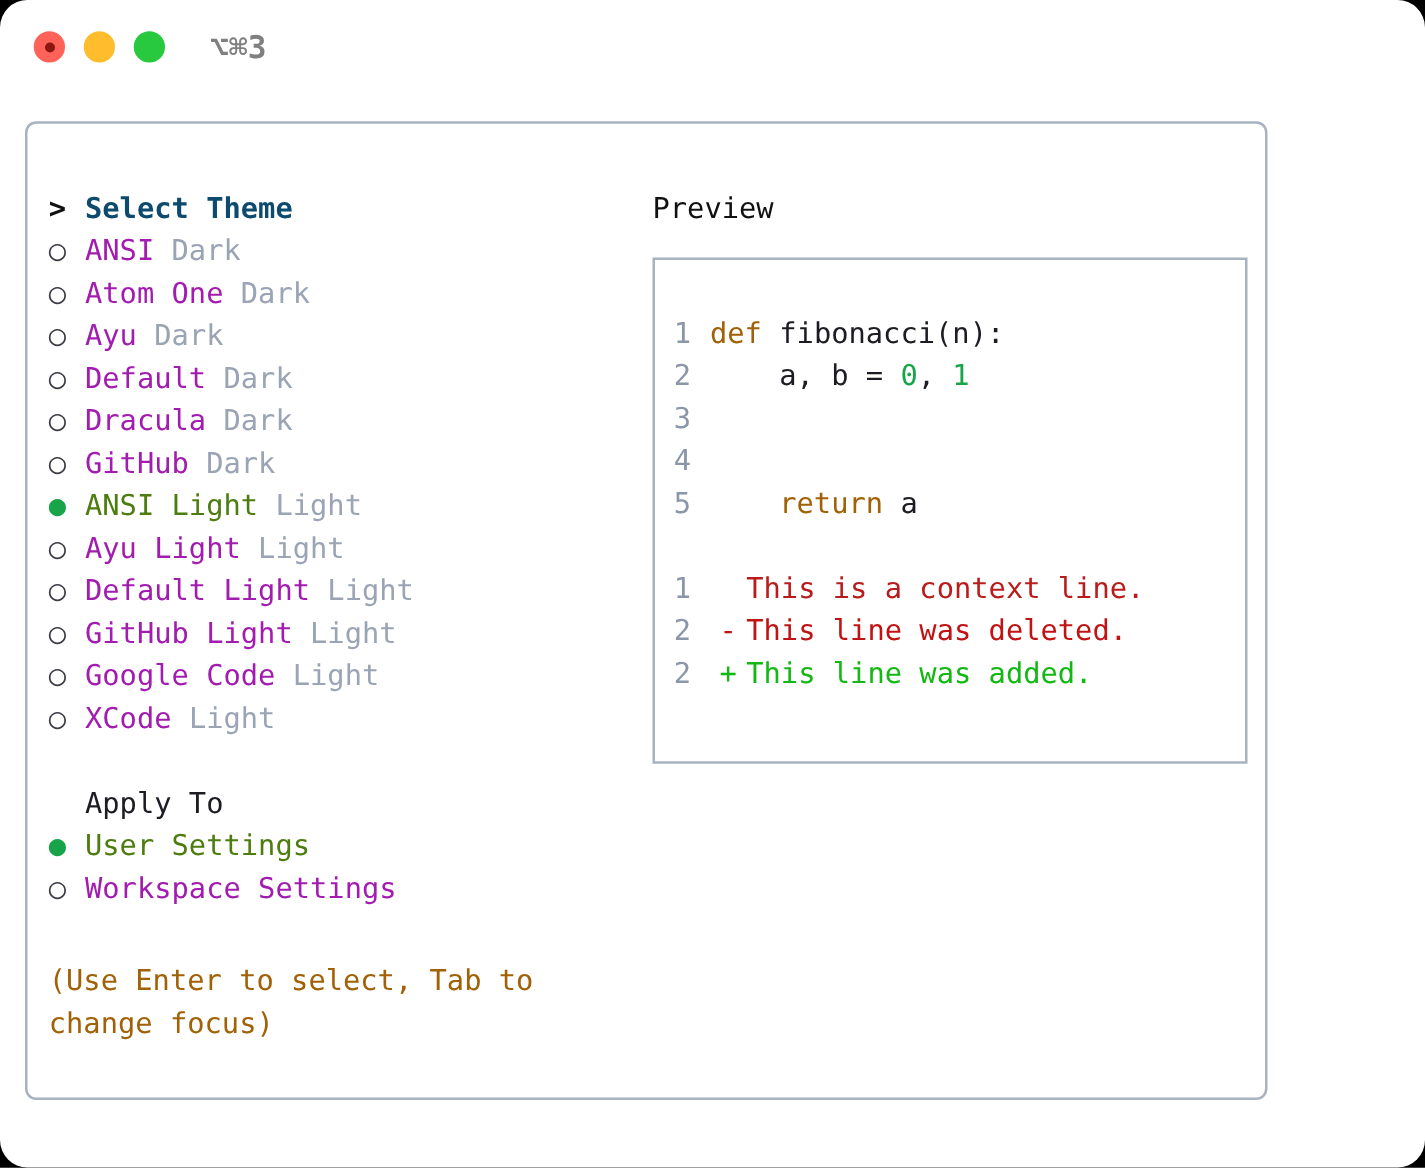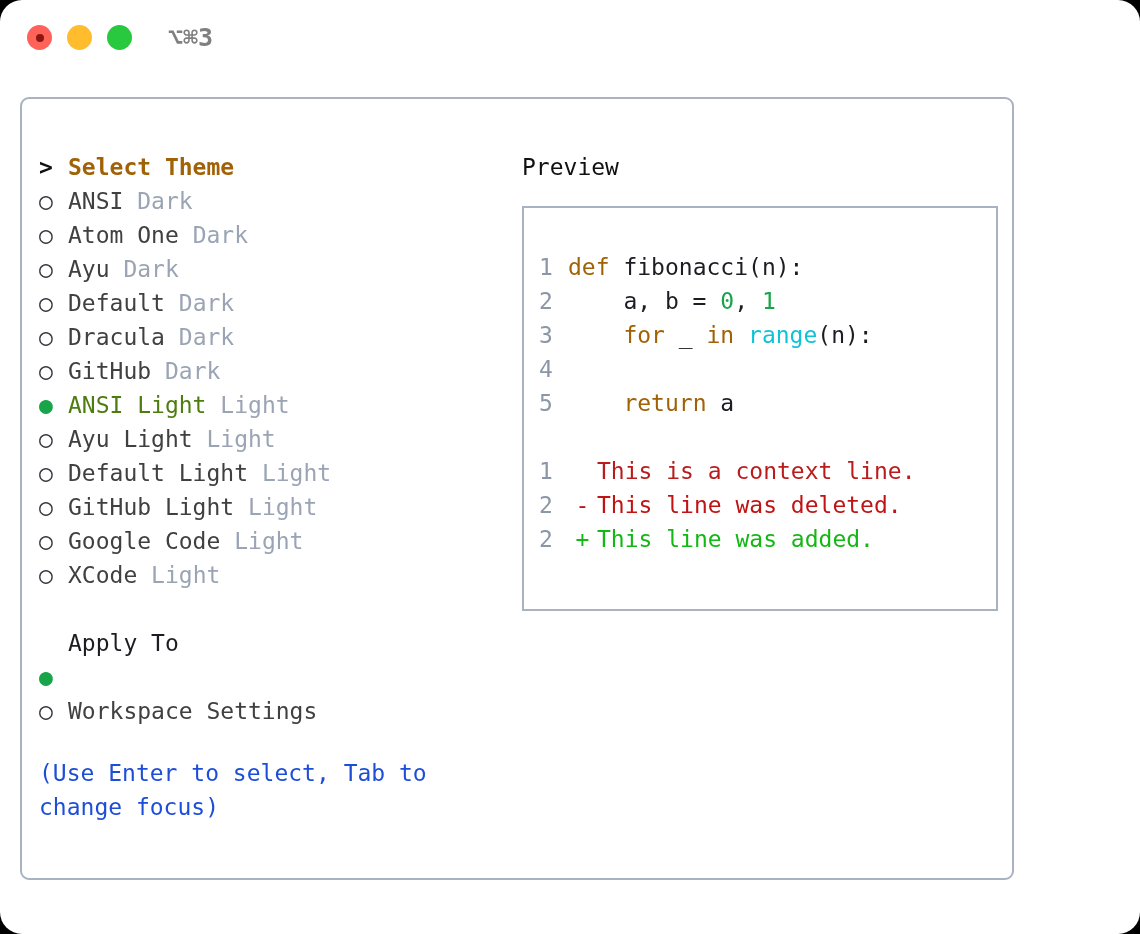--- a/index.html
+++ b/index.html
@@ -102,40 +102,40 @@
   .gutter {
     display: inline-block;
     width: 29px;
     flex: 0 0 29px;
     color: #3b3b45;
     font-size: 23px;
   }
   .gutter.marker-sel { color: #18a54a; }
   .header-row .gutter { color: #111111; font-weight: bold; }
 
-  .label      { color: #404040; }
+  .label      { color: #a21caf; }
   .label-sel  { color: #4d7c0f; }
   .suffix     { color: #9aa4b4; }
-  .header-row .label { font-weight: bold; color: #a16207; }
+  .header-row .label { font-weight: bold; color: #0c4a6e; }
 
   .section-head {
     display: flex;
     height: 34px;
     font-size: 23px;
     line-height: 34px;
     white-space: pre;
     color: #1c1c22;
   }
   .spacer-row { height: 34px; }
 
   .hint {
-    margin-top: 28px;
-    font-size: 23px;
-    line-height: 34px;
-    color: #1d4ed8;
+    margin-top: 40px;
+    font-size: 23px;
+    line-height: 34px;
+    color: #a16207;
     width: 400px;
     white-space: normal;
   }
 
   
   .right-col {
     position: absolute;
     left: 480px;
     top: 51px;
     width: 500px;
@@ -260,21 +260,21 @@
         <span class="gutter">○</span><span class="label">XCode</span><span class="suffix"> <span>Light</span></span>
       </div>
 
       <div class="spacer-row"></div>
 
       <div class="section-head">
         <span class="gutter"> </span><span>Apply To</span>
       </div>
 
       <div class="row">
-        <span class="gutter marker-sel">●</span>
+        <span class="gutter marker-sel">●</span><span class="label label-sel">User Settings</span>
       </div>
       <div class="row">
         <span class="gutter">○</span><span class="label">Workspace Settings</span>
       </div>
 
       <div class="hint">(Use Enter to select, Tab to change focus)</div>
     </div>
 
     <div class="right-col">
       <div class="preview-title">Preview</div>
@@ -282,21 +282,21 @@
       <div class="preview-box">
 
         <div class="code-area">
           <div class="code-line">
             <span class="lineno">1</span><span class="code-text"><span class="tok-kw">def</span><span class="tok-id"> </span><span class="tok-id">fibonacci(n):</span></span>
           </div>
           <div class="code-line">
             <span class="lineno">2</span><span class="code-text"><span class="tok-id">    a, b = </span><span class="tok-num">0</span><span class="tok-id">, </span><span class="tok-num">1</span></span>
           </div>
           <div class="code-line">
-            <span class="lineno">3</span><span class="code-text"><span class="tok-id">    </span><span class="tok-kw">for</span><span class="tok-id"> _ </span><span class="tok-kw">in</span><span class="tok-id"> </span><span class="tok-fn">range</span><span class="tok-id">(n):</span></span>
+            <span class="lineno">3</span>
           </div>
           <div class="code-line">
             <span class="lineno">4</span>
           </div>
           <div class="code-line">
             <span class="lineno">5</span><span class="code-text"><span class="tok-id">    </span><span class="tok-kw">return</span><span class="tok-id"> a</span></span>
           </div>
         </div>
 
         <div class="diff-area">

